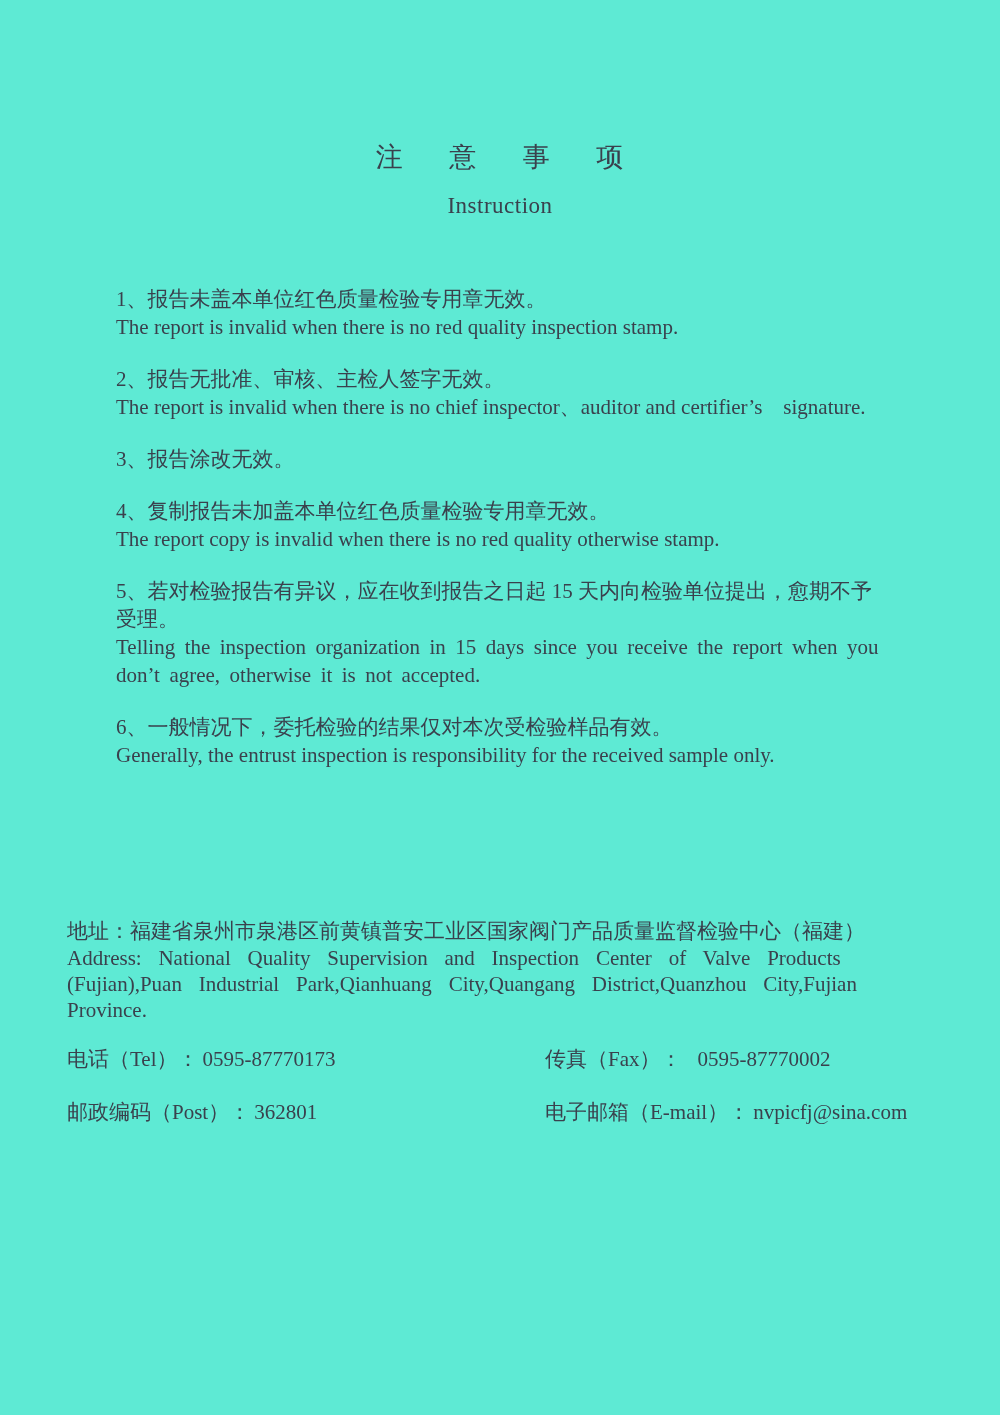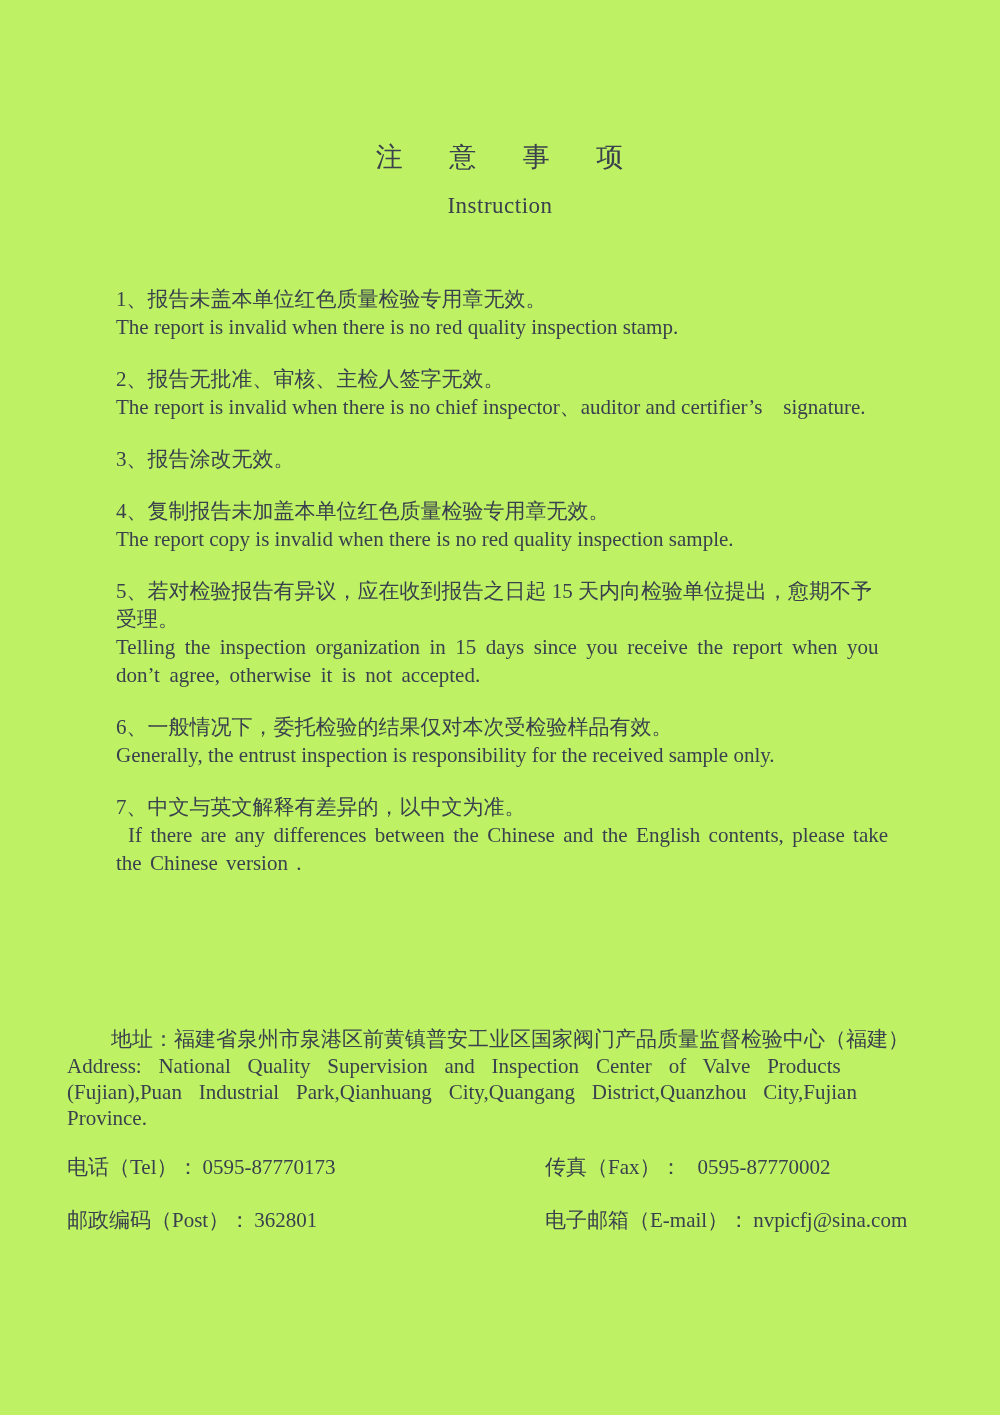--- a/index.html
+++ b/index.html
@@ -5,21 +5,21 @@
   html, body {
     margin: 0;
     padding: 0;
     background: #ffffff;
   }
   .page {
     position: relative;
     width: 1000px;
     height: 1415px;
     box-sizing: border-box;
-    background: #bef264;
+    background: #5eead4;
     font-family: "Liberation Serif", "DejaVu Serif", serif;
     color: #3a414d;
     padding-top: 142px;
     overflow: hidden;
   }
   .title-cn {
     margin: 0;
     text-align: center;
     font-size: 27px;
     line-height: 30px;
@@ -50,21 +50,21 @@
   .item .en.spread2 { word-spacing: 0.15em; text-indent: 12px; }
   .address {
     margin: 149px 40px 0 67px;
     width: 880px;
   }
   .address p {
     margin: 0;
     font-size: 21px;
     white-space: pre-wrap;
   }
-  .address .cn { line-height: 27px; margin-left: 44px; }
+  .address .cn { line-height: 27px; }
   .address .en { line-height: 26px; word-spacing: 0.55em; }
   .contact {
     margin-left: 67px;
     margin-right: 40px;
     font-size: 21px;
   }
   .contact-row {
     display: flex;
     margin-top: 22px;
     line-height: 28px;
@@ -94,40 +94,35 @@
       <p class="cn">2、报告无批准、审核、主检人签字无效。</p>
       <p class="en">The report is invalid when there is no chief inspector、auditor and certifier’s    signature.</p>
     </div>
 
     <div class="item">
       <p class="cn">3、报告涂改无效。</p>
     </div>
 
     <div class="item">
       <p class="cn">4、复制报告未加盖本单位红色质量检验专用章无效。</p>
-      <p class="en">The report copy is invalid when there is no red quality inspection sample.</p>
+      <p class="en">The report copy is invalid when there is no red quality otherwise stamp.</p>
     </div>
 
     <div class="item">
       <p class="cn">5、若对检验报告有异议，应在收到报告之日起 15 天内向检验单位提出，愈期不予
 受理。</p>
       <p class="en spread1">Telling the inspection organization in 15 days since you receive the report when you
 don’t agree, otherwise it is not accepted.</p>
     </div>
 
     <div class="item">
       <p class="cn">6、一般情况下，委托检验的结果仅对本次受检验样品有效。</p>
       <p class="en">Generally, the entrust inspection is responsibility for the received sample only.</p>
     </div>
 
-    <div class="item">
-      <p class="cn">7、中文与英文解释有差异的，以中文为准。</p>
-      <p class="en spread2">If there are any differences between the Chinese and the English contents, please take
-the Chinese version .</p>
-    </div>
 
   </div>
 
   <div class="address">
     <p class="cn">地址：福建省泉州市泉港区前黄镇普安工业区国家阀门产品质量监督检验中心（福建）</p>
     <p class="en">Address: National Quality Supervision and Inspection Center of Valve Products
 (Fujian),Puan Industrial Park,Qianhuang City,Quangang District,Quanzhou City,Fujian
 Province.</p>
   </div>
 

